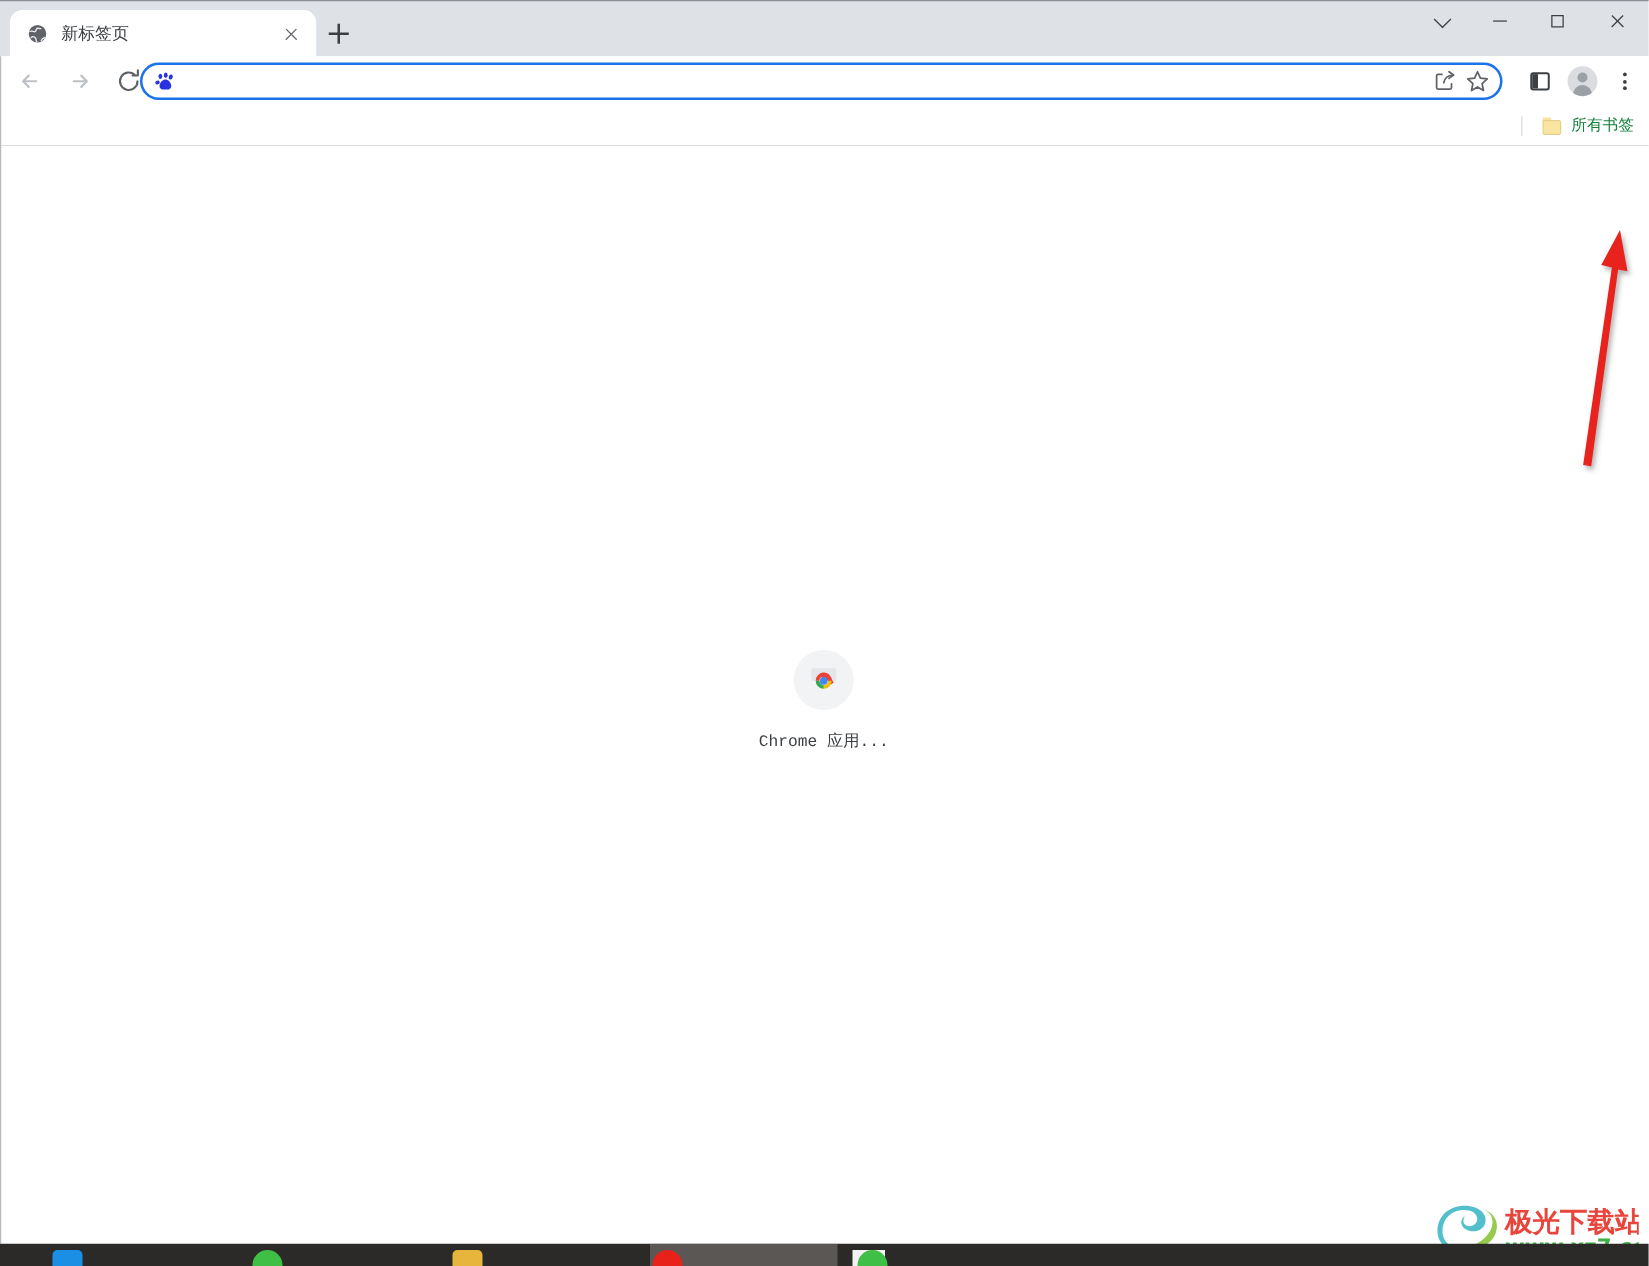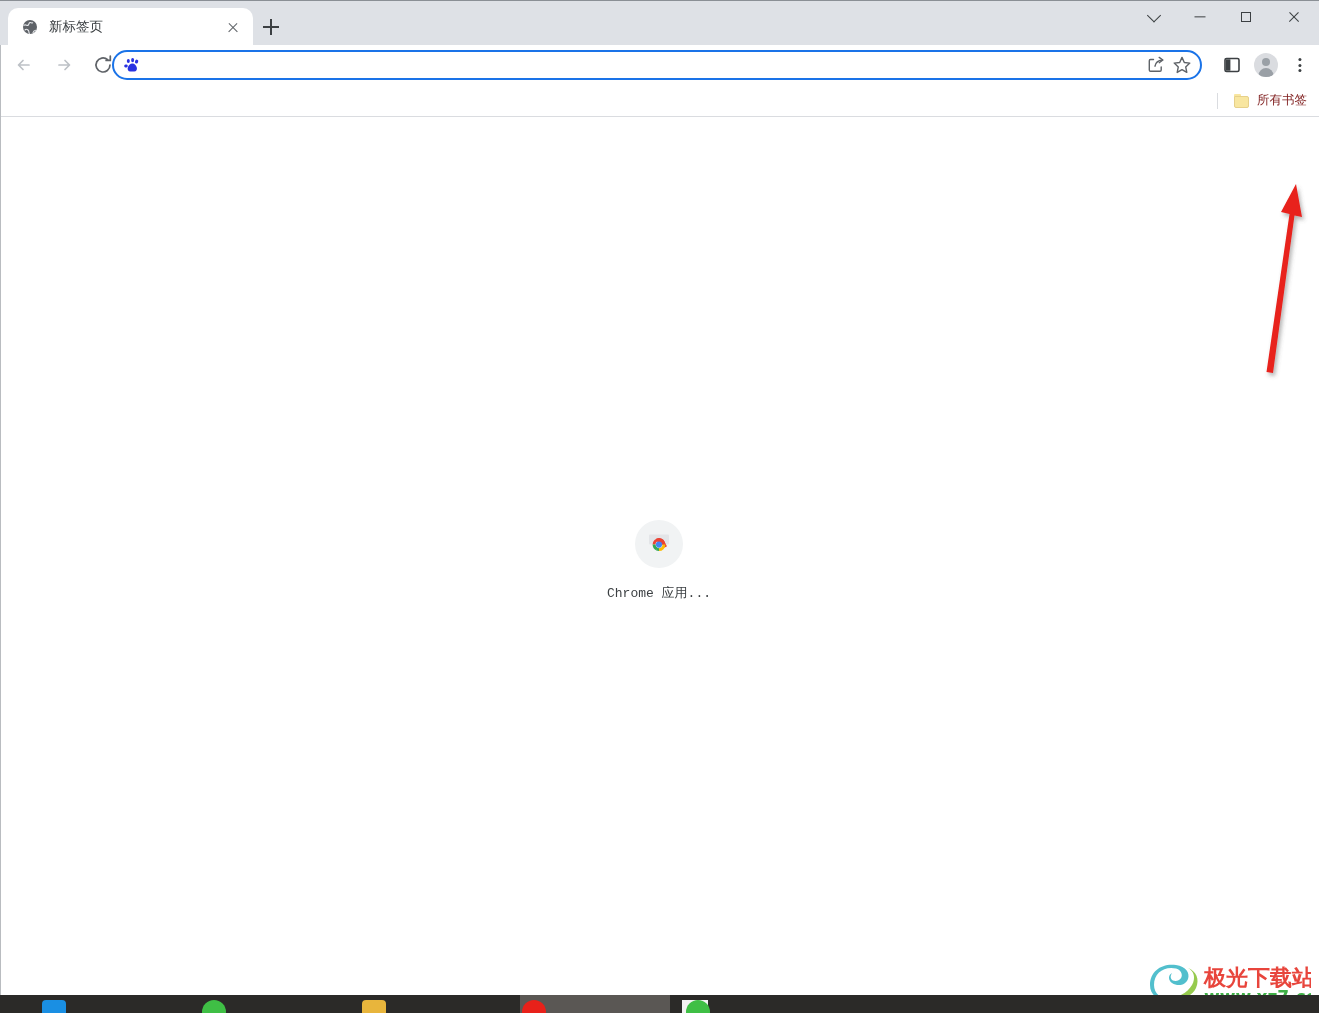--- a/index.html
+++ b/index.html
@@ -298,21 +298,21 @@
   }
   #folder-icon .folder-tab {
     position: absolute;
     left: 0; top: 0px;
     width: 7px; height: 3px;
     background: #f8e6a0;
     border-radius: 1px 1px 0 0;
   }
   #all-bookmarks-label {
     font-size: 12.5px;
-    color: #7f1d1d;
+    color: #15803d;
     white-space: nowrap;
   }
 
   
   #page-content {
     position: relative;
     height: 877px;
     background: #ffffff;
     overflow: hidden;
     font-family: Liberation Mono, monospace;

